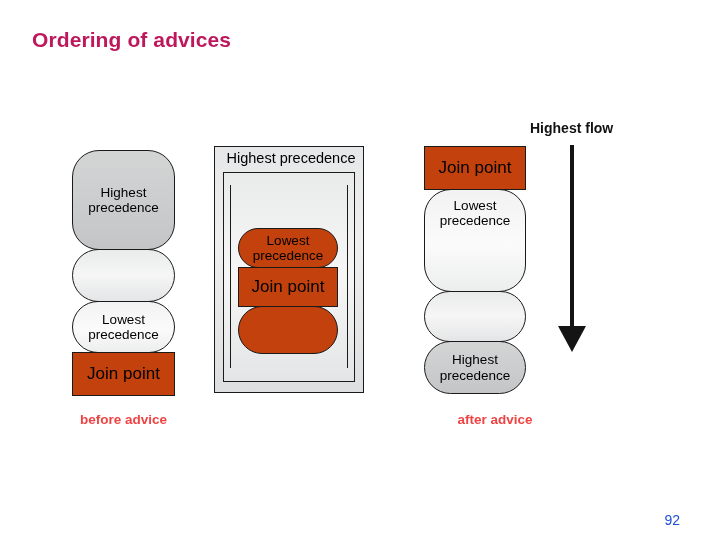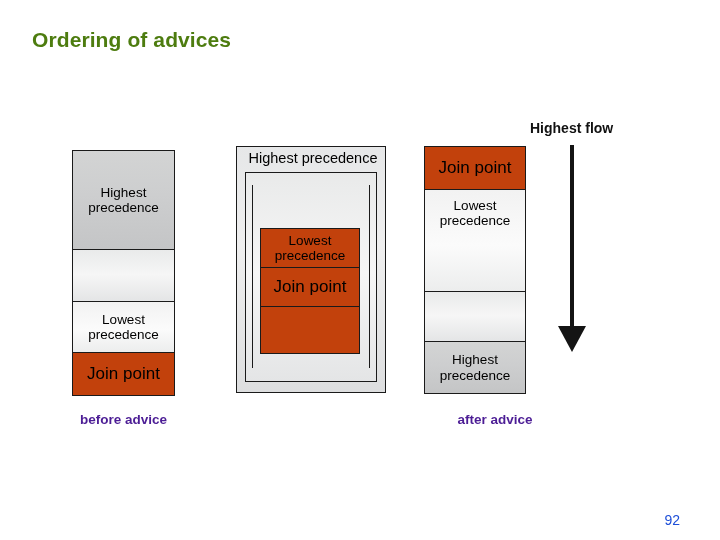--- a/index.html
+++ b/index.html
@@ -16,21 +16,21 @@
     background: #ffffff;
   }
 
   
   #slide-title {
     position: absolute;
     left: 32px;
     top: 28px;
     font-size: 21px;
     font-weight: 600;
-    color: #4d7c0f;
+    color: #be185d;
     letter-spacing: 0.1px;
     white-space: nowrap;
   }
 
   
   #figure {
     position: absolute;
     left: 0;
     top: 0;
     width: 720px;
@@ -58,21 +58,21 @@
     padding: 0 4px;
   }
 
   
   .fill-white  { background: #c2410c; }
   .fill-light  { background: linear-gradient(to bottom, #f2f2f2 0%, #fbfbfb 55%, #eceded 100%); }
   .fill-mid    { background: linear-gradient(to bottom, #e9eaea 0%, #f6f6f6 48%, #e4e5e6 100%); }
   .fill-dark   { background: linear-gradient(to bottom, #d3d4d4 0%, #cdcecf 45%, #c4c5c6 100%); }
   .fill-shell  { background: linear-gradient(to bottom, #e6e7e8 0%, #efefef 40%, #dddedf 100%); }
 
-  .txt-sm { font-size: 13.5px; }
+  .txt-sm { font-size: 13.5px; border-radius: 27px; }
   .txt-lg { font-size: 17px; }
 
   
   .nest-box {
     position: absolute;
     box-sizing: border-box;
     border: 1.2px solid #1a1a1a;
   }
   .nest-rail {
     position: absolute;
@@ -108,21 +108,21 @@
     border-right: 14px solid transparent;
     border-top: 26px solid #141414;
   }
 
   
   .caption {
     position: absolute;
     top: 412px;
     font-size: 13.5px;
     font-weight: bold;
-    color: #4c1d95;
+    color: #ef4444;
     text-align: center;
     white-space: nowrap;
   }
 
   
   #page-number {
     position: absolute;
     right: 40px;
     bottom: 12px;
     font-size: 14px;
@@ -156,21 +156,21 @@
       </span>
     </div>
 
     <div class="seg fill-white txt-lg" style="left:0; top:202px; width:103px; height:44px;">
       <span class="seg-label">Join point</span>
     </div>
   </div>
 
   <div class="caption" style="left:72px; width:103px;">before advice</div>
 
-  <div class="column" style="left:236px; top:146px; width:150px; height:247px;">
+  <div class="column" style="left:214px; top:146px; width:150px; height:247px;">
 
     <div class="nest-box fill-shell" style="left:0; top:0; width:150px; height:247px;"></div>
 
     <div style="position:absolute; left:8px; top:4px; width:138px; text-align:center; font-size:14.5px; color:#000;">Highest precedence</div>
 
     <div class="nest-box fill-mid" style="left:9px; top:26px; width:132px; height:210px;"></div>
 
     <div class="nest-rail" style="left:16px; top:39px; height:183px;"></div>
     <div class="nest-rail" style="left:133px; top:39px; height:183px;"></div>
 

